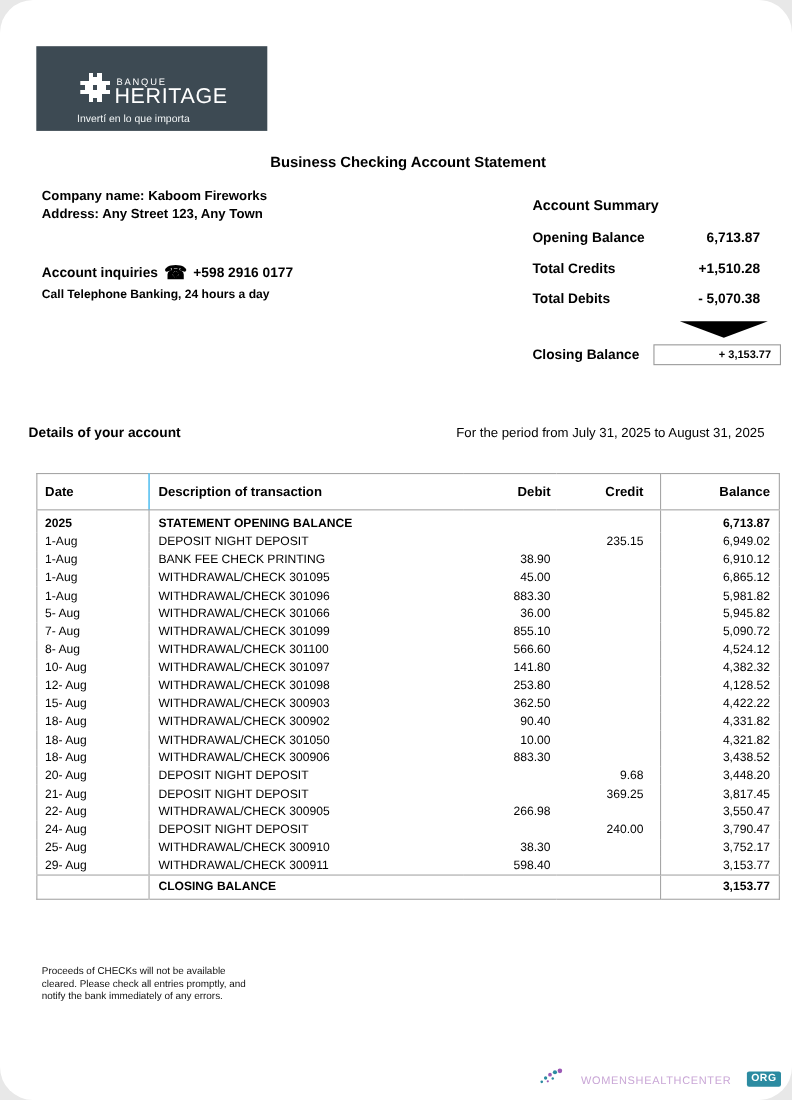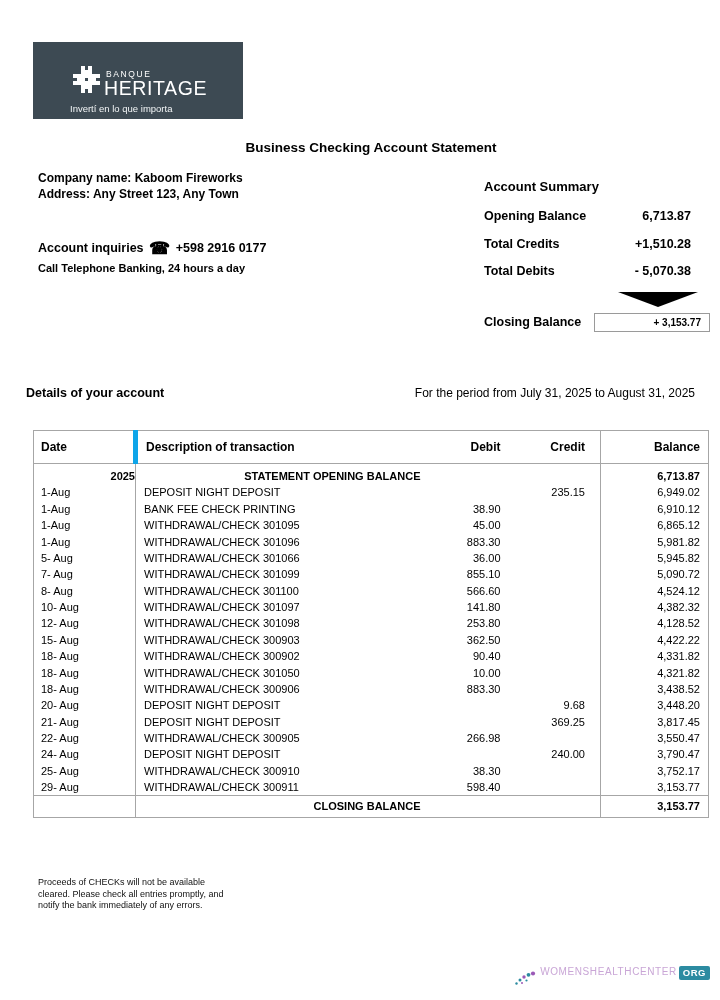--- a/index.html
+++ b/index.html
@@ -1,20 +1,21 @@
 <!DOCTYPE html>
 <html><head>
 <meta charset="utf-8">
 <style>
   * { margin:0; padding:0; box-sizing:border-box; }
   html,body { background:#e8e8e8; }
   .page {
     position:relative; width:720px; height:1000px; margin:0 auto;
     background:#ffffff; font-family:"Liberation Sans", sans-serif; color:#000;
     overflow:hidden;
+    border-radius:30px;
   }
   
   .logo { position:absolute; left:33px; top:42px; width:210px; height:77px; background:#3d4a53; }
   .logo-cross { position:absolute; left:40px; top:24px; width:27px; height:27px; }
   .logo-banque { position:absolute; left:73px; top:27px; font-size:8.5px; letter-spacing:1.6px; color:#fff; font-weight:400; }
   .logo-heritage { position:absolute; left:71px; top:35px; font-size:19.5px; letter-spacing:0.6px; color:#fff; font-weight:400; }
   .logo-tagline { position:absolute; left:37px; top:61px; font-size:9.5px; color:#f2f5f6; font-weight:400; }
   
   .doc-title { position:absolute; top:140px; left:0; width:742px; text-align:center; font-size:13.5px; font-weight:bold; }
   
@@ -34,38 +35,38 @@
   .closing-box { width:116px; border:1px solid #9a9a9a; padding:3px 8px 3px 4px; text-align:right; font-size:10px; font-weight:bold; }
   
   .details-line { position:absolute; left:26px; top:386px; width:669px; display:flex; justify-content:space-between; align-items:baseline; }
   .details-heading { font-size:12.5px; font-weight:bold; }
   .details-period { font-size:12px; }
   
   .tx-table { position:absolute; left:33px; top:430px; width:675px; border-collapse:collapse; table-layout:fixed; border:1px solid #a6a6a6; }
   .tx-table col.c-date { width:102px; } .tx-table col.c-desc { width:285px; }
   .tx-table col.c-debit { width:85px; } .tx-table col.c-credit { width:95px; } .tx-table col.c-bal { width:108px; }
   .tx-table th { font-size:12px; font-weight:bold; padding:9px 0; border-bottom:1px solid #a6a6a6; text-align:left; }
-  .tx-table th.h-date { padding-left:7px; border-right:5px solid #0ea5e9;margin-top:15px; }
+  .tx-table th.h-date { padding-left:7px; border-right:1px solid #0ea5e9;margin-top:15px; }
   .tx-table th.h-desc { padding-left:8px; }
   .tx-table th.h-debit { text-align:right; padding-right:5px; }
   .tx-table th.h-credit { text-align:right; padding-right:15px; }
   .tx-table th.h-bal { text-align:right; padding-right:8px; border-left:1px solid #a6a6a6; }
   .tx-table td { font-size:11px; padding:2.2px 0; white-space:nowrap; overflow:hidden; }
   .tx-table td.t-date { padding-left:7px; border-right:1px solid #a6a6a6; }
   .tx-table td.t-desc { padding-left:8px; }
   .tx-table td.t-debit { text-align:right; padding-right:5px; }
   .tx-table td.t-credit { text-align:right; padding-right:15px; }
   .tx-table td.t-bal { text-align:right; padding-right:8px; border-left:1px solid #a6a6a6; }
-  tr.bold-row td { font-weight:bold;text-align:right; }
+  tr.bold-row td { font-weight:bold; }
   tr.first-row td { padding-top:6px; }
   tr.closing td { border-top:1px solid #a6a6a6; padding-top:4px; padding-bottom:5px; }
   
   .footer-note { position:absolute; left:38px; top:877px; font-size:9px; line-height:11.5px; color:#111; }
   
-  .watermark { position:absolute; right:10px; bottom:12px; display:flex; align-items:flex-start; gap:2px; }
+  .watermark { position:absolute; right:10px; bottom:12px; display:flex; align-items:flex-end; gap:14px; }
   .wm-site { font-size:10px; letter-spacing:0.6px; color:#c9a6d6; }
   .wm-badge { font-size:9.5px; font-weight:bold; color:#fff; background:#2c8ba1; padding:1px 4px 2px 4px; border-radius:2px; letter-spacing:0.5px; }
 </style>
 </head>
 <body>
 
 <div class="page">
 
   <div class="logo">
     <svg class="logo-cross" viewBox="0 0 7 7" shape-rendering="crispEdges">

